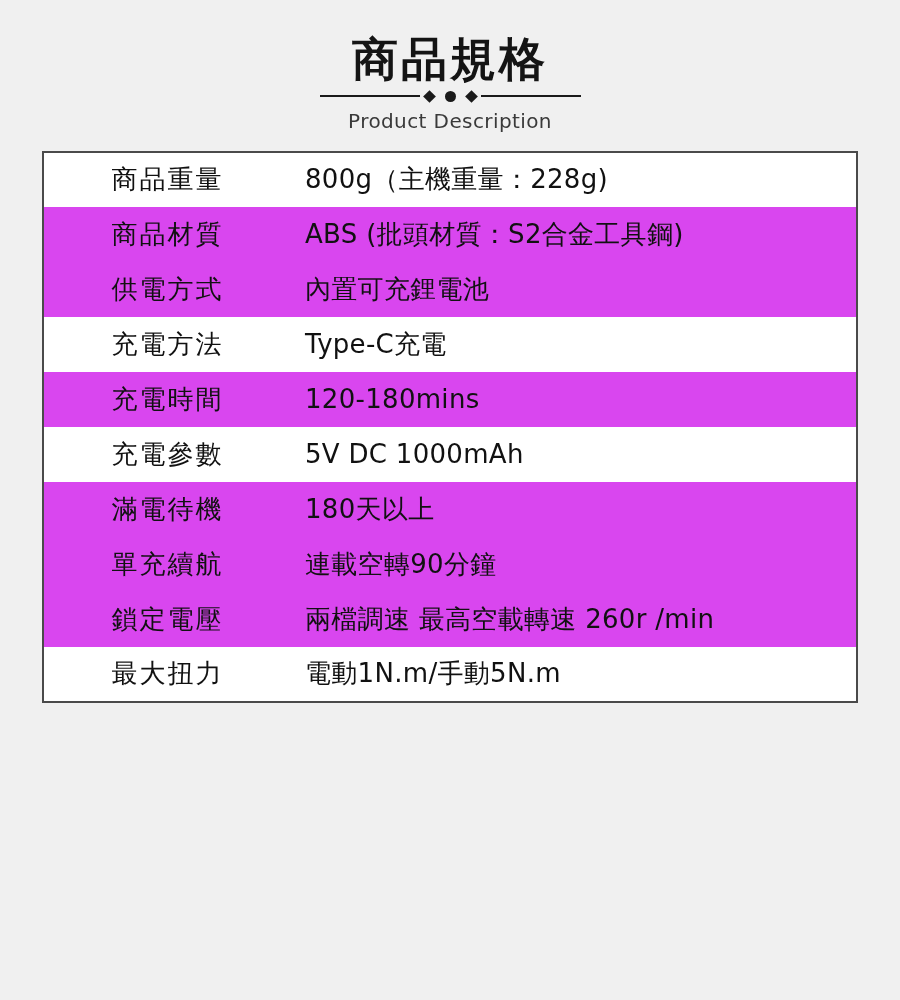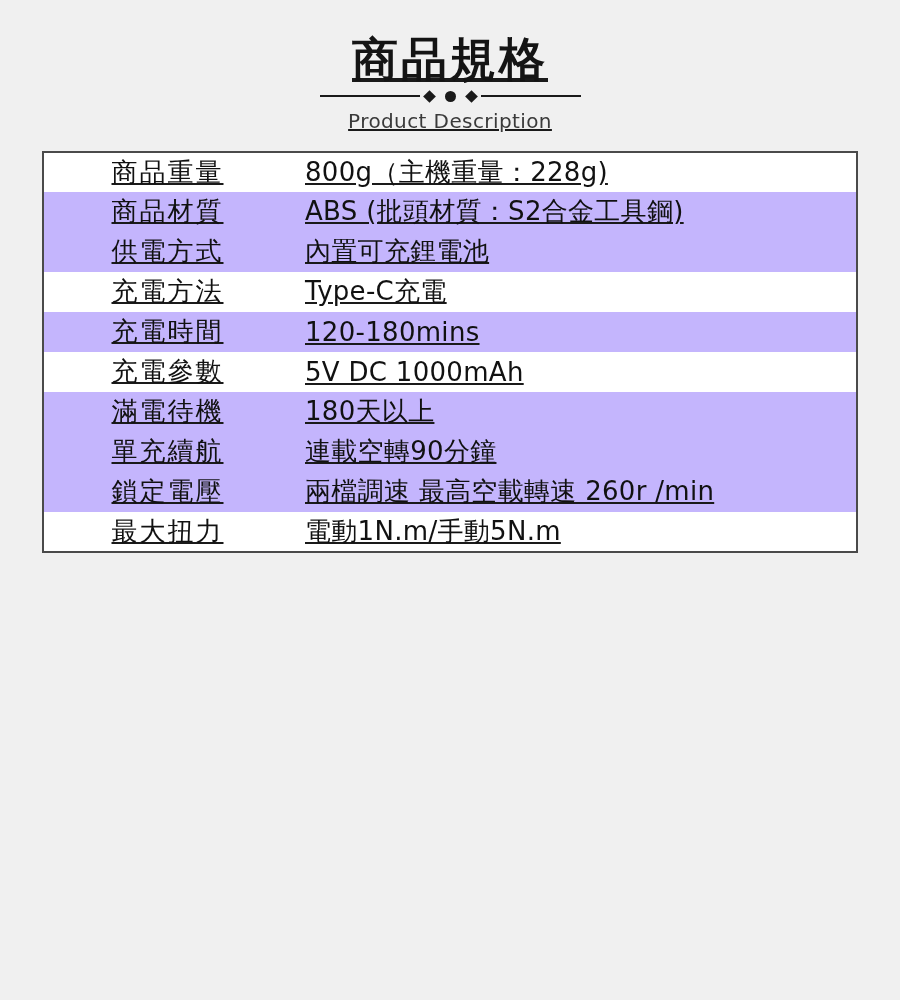--- a/index.html
+++ b/index.html
@@ -14,21 +14,20 @@
     color: #1a1a1a;
     overflow: hidden;
   }
 
   .page {
     position: relative;
     width: 900px;
     height: 1000px;
     box-sizing: border-box;
     background: #f0f0f0;
-    text-decoration: underline;
   }
 
   
   .header {
     padding-top: 34px;
     text-align: center;
   }
   .header-title {
     font-size: 46px;
     font-weight: bold;
@@ -71,24 +70,24 @@
   
   .spec-table {
     margin: 18px auto 0 auto;
     width: 816px;
     border-collapse: collapse;
     border: 2px solid #4a4a4a;
     background: #ffffff;
     table-layout: fixed;
   }
   .spec-table tr {
-    height: 40px;
+    height: 55px;
   }
   .spec-table tr.alt {
-    background: #c4b5fd;
+    background: #d946ef;
   }
   .spec-table td {
     vertical-align: middle;
     font-size: 26px;
     color: #111111;
     border: none;
   }
   .spec-label {
     width: 245px;
     text-align: center;

